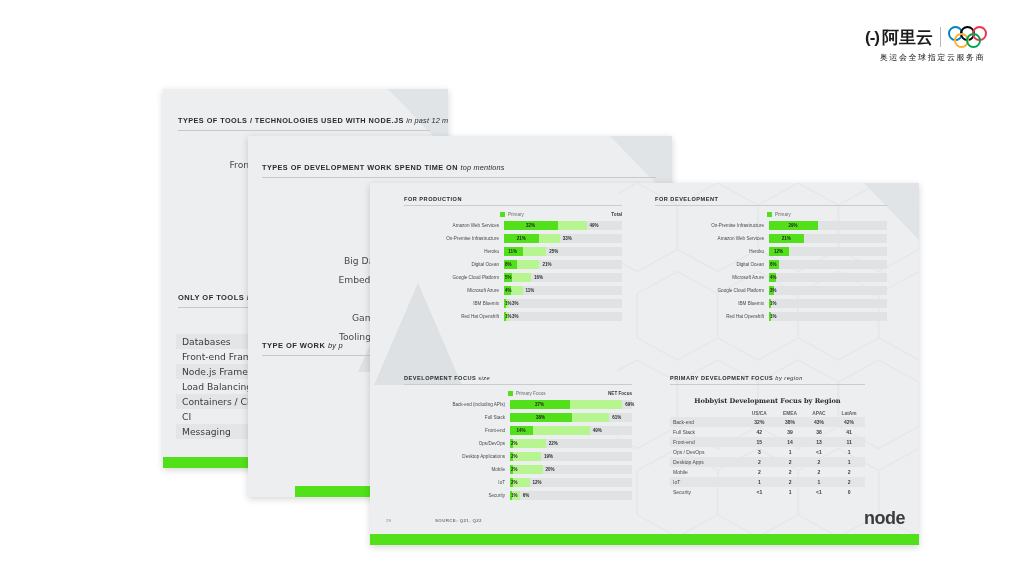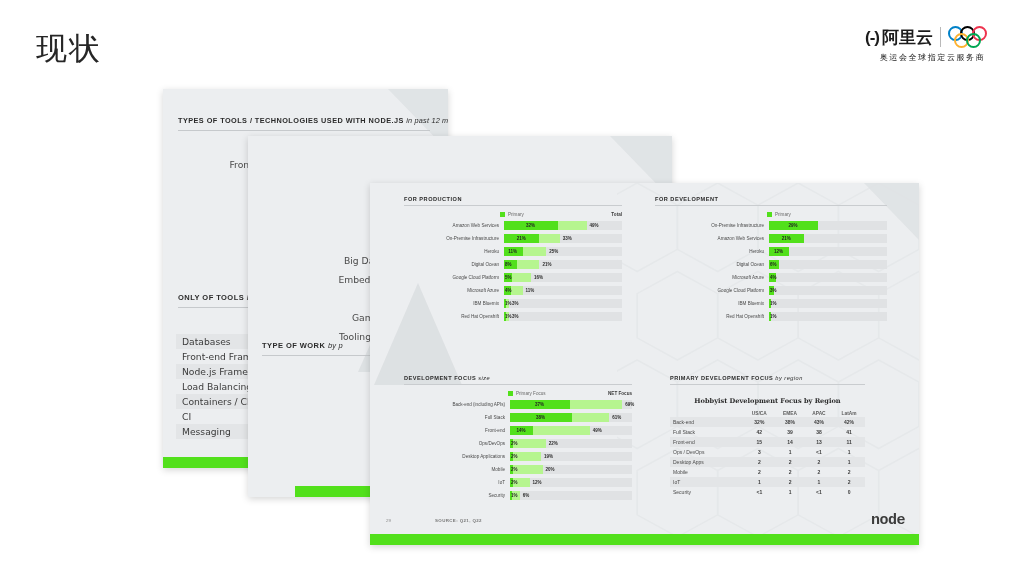--- a/index.html
+++ b/index.html
@@ -81,29 +81,28 @@
   .tbl-title{font-size:6.6px;font-weight:700;color:#2b2b2b;text-align:center;margin-bottom:4px;
              font-family:"DejaVu Serif",serif;}
   table.region{border-collapse:collapse;width:100%;font-size:5px;color:#3b3b3b;}
   table.region th{font-size:4.8px;font-weight:700;color:#5c5c5c;padding:1.5px 0;text-align:center;}
   table.region td{padding:2px 0;text-align:center;font-weight:700;}
   table.region td.rh{text-align:left;font-weight:400;color:#4a4a4a;padding-left:3px;}
   table.region tr.z{background:#e3e5e7;}
 
   .foot{font-size:4.4px;color:#777;letter-spacing:.4px;font-weight:700;}
   .pagenum{font-size:4.4px;color:#8a8a8a;}
-  .nodelogo{font-size:15px;font-weight:700;color:#3c3c3c;letter-spacing:-.5px;
-            font-family:Liberation Mono, monospace;}
+  .nodelogo{font-size:18px;font-weight:700;color:#3c3c3c;letter-spacing:-.5px;
+            font-family:Liberation Sans, sans-serif;}
 </style>
 </head>
 <body>
 
 <div class="slide">
 
-  <div class="slide-title">现状</div>
 
   <div class="brand">
     <div class="brand-row">
       <div class="brand-mark">
         <span class="brand-glyph">(-)</span>
         <span class="brand-cn">阿里云</span>
       </div>
       <div class="brand-div"></div>
       <div class="rings">
         <span class="ring r1"></span>
@@ -153,20 +152,27 @@
       <div class="llist-item alt">Messaging</div>
     </div>
 
     <div class="greenbar"></div>
   </div>
 
   <div class="panel" id="panel2">
     <div class="corner-tri" style="right:0;top:0;border-left:62px solid transparent;border-top:64px solid #dfe2e4;"></div>
     <div class="corner-tri" style="left:110px;top:150px;border-left:38px solid transparent;border-right:38px solid transparent;border-bottom:86px solid #dcdfe1;"></div>
 
+    <div style="position:absolute;left:14px;top:27px;right:16px;">
+      <div class="sec-head">
+        <span>TYPES OF DEVELOPMENT WORK SPEND TIME ON</span>
+        <em>top mentions</em>
+      </div>
+      <div class="rule" style="margin-top:5px;"></div>
+    </div>
 
     <div style="position:absolute;left:0px;top:62px;width:168px;">
       <div class="rlabel" style="margin-bottom:8px;">Web Ap</div>
       <div class="rlabel" style="margin-bottom:8px;">Enterpr</div>
       <div class="rlabel" style="margin-bottom:8px;">Hobby</div>
       <div class="rlabel" style="margin-bottom:8px;">Big Data/Analyt</div>
       <div class="rlabel" style="margin-bottom:8px;">Embedded Syste</div>
       <div class="rlabel" style="margin-bottom:8px;">Mobile Ap</div>
       <div class="rlabel" style="margin-bottom:8px;">Games / gami</div>
       <div class="rlabel">Tooling Automati</div>

